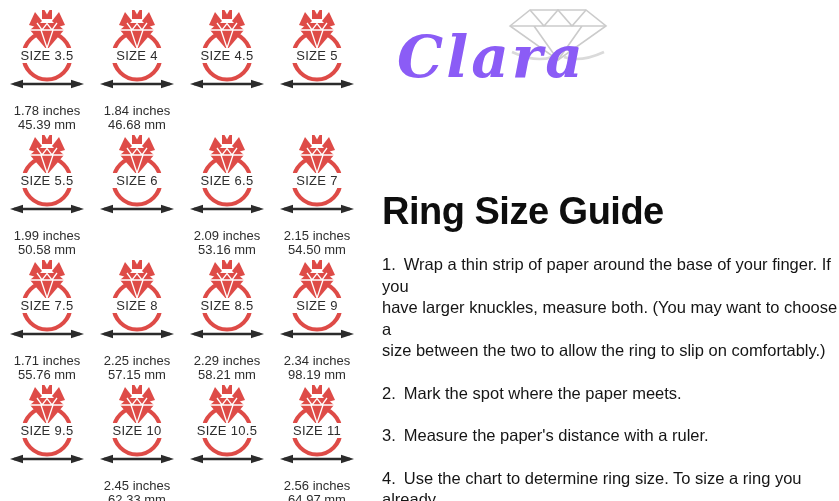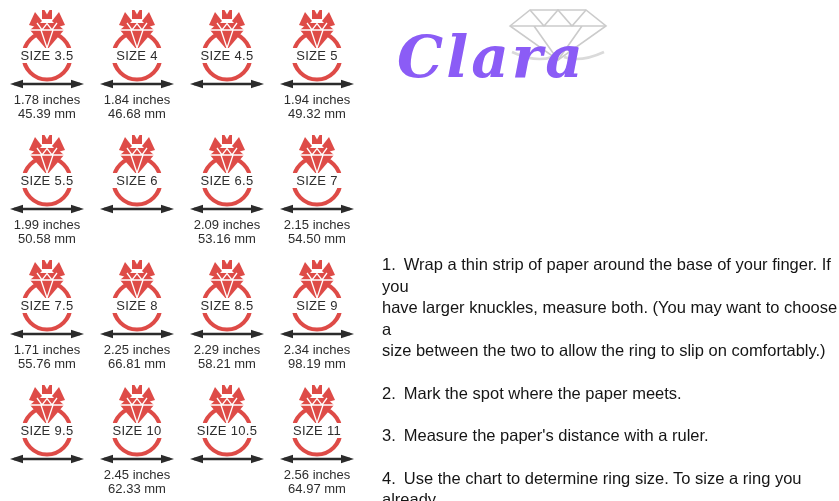--- a/index.html
+++ b/index.html
@@ -28,21 +28,21 @@
   .dia polygon.notch{fill:#ffffff;}
   .dia .facets{stroke:#ffffff;stroke-width:1.3;fill:none;}
   .label-bg{fill:#ffffff;}
   .size-text{
     fill:var(--text-dark);font-family:"Liberation Sans",sans-serif;
     font-size:13px;letter-spacing:.3px;text-anchor:middle;
   }
   .arrow line{stroke:var(--arrow-dark);stroke-width:2.4;}
   .arrow polygon{fill:var(--arrow-dark);}
   .meas{
-    margin-top:1px;text-align:center;color:var(--text-dark);
+    margin-top:12px;text-align:center;color:var(--text-dark);
     font-size:13px;line-height:13.5px;
   }
   
   .logo{position:absolute;left:372px;top:4px;width:400px;height:100px;}
   .logo-diamond{position:absolute;left:126px;top:2px;z-index:0;}
   .logo-diamond path, .logo-diamond polygon{stroke:var(--diamond-grey);fill:none;stroke-width:1.6;}
   .logo-diamond .swoosh{stroke:#DADADA;stroke-width:2.5;}
   .logo-word{
     position:absolute;z-index:1;
     font-family:"DejaVu Serif",serif;font-style:italic;font-weight:700;
@@ -150,24 +150,20 @@
             <path class="facets" d="M28,22 H62 M35,15 L40,22 L45,15.5 L50,22 L55,15 M39,22 L45,40 M51,22 L45,40"></path>
           </g>
           <rect class="label-bg" x="16" y="40" width="58" height="15"></rect>
           <text class="size-text" x="45" y="52">SIZE 5</text>
           <g class="arrow">
             <line x1="12" y1="76" x2="78" y2="76"></line>
             <polygon points="8,76 21,71.8 21,80.2"></polygon>
             <polygon points="82,76 69,71.8 69,80.2"></polygon>
           </g>
         </svg>
-        <div class="meas">
-          <div>1.94 inches</div>
-          <div>49.32 mm</div>
-        </div>
       </div>
 
       <div class="ring-cell">
         <svg class="ring-icon" width="90" height="84" viewBox="0 0 90 84">
           <circle class="band" cx="45" cy="48" r="23.5"></circle>
           <g class="dia">
             <polygon points="27,17 33,4 40,13 34,19"></polygon>
             <polygon points="40,2 50,2 50,11 40,11"></polygon>
             <polygon class="notch" points="42.5,2 47.5,2 45,6.5"></polygon>
             <polygon points="63,17 57,4 50,13 56,19"></polygon>
@@ -298,21 +294,21 @@
           <rect class="label-bg" x="16" y="40" width="58" height="15"></rect>
           <text class="size-text" x="45" y="52">SIZE 8</text>
           <g class="arrow">
             <line x1="12" y1="76" x2="78" y2="76"></line>
             <polygon points="8,76 21,71.8 21,80.2"></polygon>
             <polygon points="82,76 69,71.8 69,80.2"></polygon>
           </g>
         </svg>
         <div class="meas">
           <div>2.25 inches</div>
-          <div>66.81 mm</div>
+          <div>57.15 mm</div>
         </div>
       </div>
 
       <div class="ring-cell">
         <svg class="ring-icon" width="90" height="84" viewBox="0 0 90 84">
           <circle class="band" cx="45" cy="48" r="23.5"></circle>
           <g class="dia">
             <polygon points="27,17 33,4 40,13 34,19"></polygon>
             <polygon points="40,2 50,2 50,11 40,11"></polygon>
             <polygon class="notch" points="42.5,2 47.5,2 45,6.5"></polygon>
@@ -455,20 +451,21 @@
   <div class="logo">
     <svg class="logo-diamond" width="120" height="62" viewBox="0 0 120 62">
       <polygon points="12,20 32,4 88,4 108,20 60,54"></polygon>
       <path d="M12,20 H108 M32,4 L46,20 L60,4 L74,20 L88,4 M36,20 L60,54 M84,20 L60,54"></path>
       <path class="swoosh" d="M14,46 Q38,57 54,51"></path>
       <path class="swoosh" d="M106,46 Q82,57 66,51"></path>
     </svg>
     <span class="logo-word logo-first">Clara</span>
   </div>
 
+  <h1 class="guide-title">Ring Size Guide</h1>
 
   <div class="steps">
 
       <div class="step">
         <span class="step-num">1.</span><span class="step-text">Wrap a thin strip of paper around the base of your finger. If you
 have larger knuckles, measure both. (You may want to choose a
 size between the two to allow the ring to slip on comfortably.)</span>
       </div>
 
       <div class="step">

